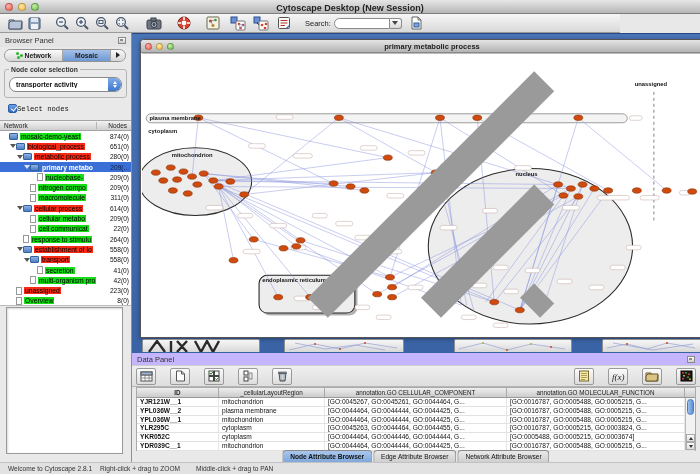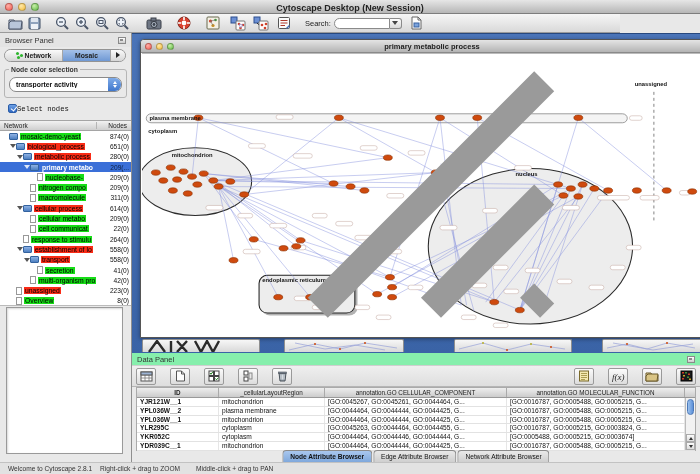--- a/index.html
+++ b/index.html
@@ -107,21 +107,21 @@
   .net-canvas svg { width:100%; height:100%; display:block; }
   .grip { position:absolute; right:1px; bottom:1px; }
 
   .strip { position:absolute; left:0; bottom:0; width:100%; height:16px; }
   .bgwin { position:absolute; top:2px; height:13px; background:linear-gradient(#f7f7f7,#d8d8d8);
     border:1px solid #8f8f8f; border-bottom:none; border-radius:2px 2px 0 0; overflow:hidden; }
   .bgwin svg{display:block;}
 
   
   .data-panel { position:absolute; left:132px; top:353px; width:568px; height:109px; background:#e9e9e9; }
-  .dp-header { height:12px; display:flex; align-items:center; padding:0 5px; font-size:7.5px; color:#333; background:#86efac; }
+  .dp-header { height:12px; display:flex; align-items:center; padding:0 5px; font-size:7.5px; color:#333; background:#c4b5fd; }
   .dp-toolbar { height:22px; display:flex; align-items:center; padding:0 4px; gap:14px;
     background:linear-gradient(#efefef,#dedede); border-top:1px solid #cfcfcf; border-bottom:1px solid #b5b5b5; }
   .dpbtn { width:20px; height:17px; border:1px solid #9a9a9a; border-radius:2px;
     background:linear-gradient(#fbfbfb,#dcdcdc); display:flex; align-items:center; justify-content:center; }
   .dp-spacer { flex:1; }
 
   .dtable { position:absolute; left:4px; top:34px; width:560px; height:64px; background:#fff; border:1px solid #aaa; }
   .dthead { display:flex; height:10px; background:linear-gradient(#eee,#ccc); border-bottom:1px solid #999; }
   .dthead .hc { font-size:6.3px; color:#222; text-align:center; border-right:1px solid #aaa; overflow:hidden; white-space:nowrap; line-height:10px; }
   .drow { display:flex; height:8.8px; border-bottom:1px solid #e2e2e2; }

